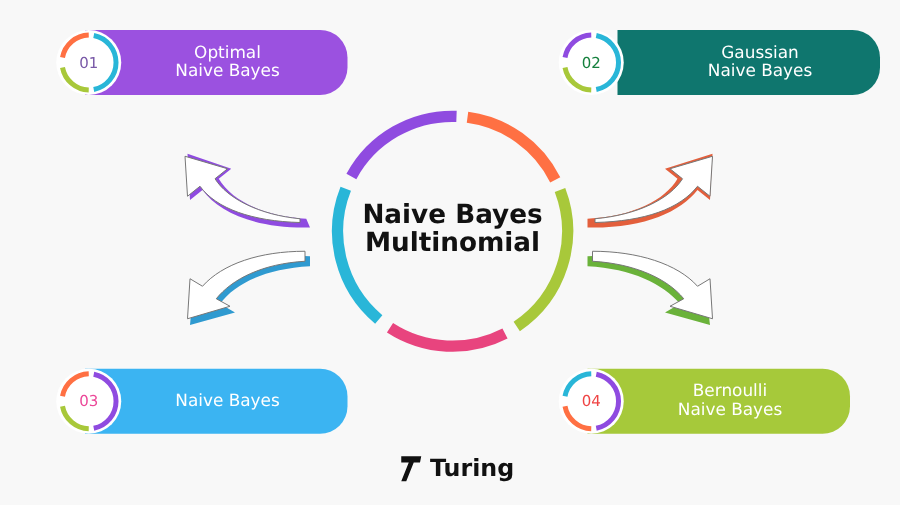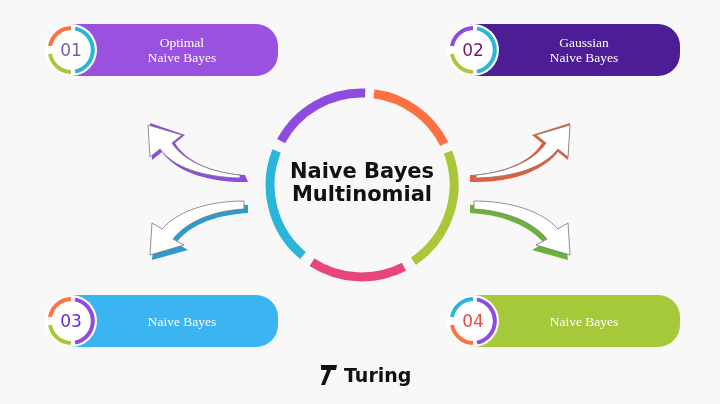--- a/index.html
+++ b/index.html
@@ -10,30 +10,30 @@
     position:relative;
   }
   .pill {
     position:absolute; height:52px; width:210px;
     border-radius:0 22px 22px 0;
     display:flex; align-items:center; justify-content:center;
     color:#fff; font-size:13.5px; line-height:15px; text-align:center;
     padding-left:18px; box-sizing:border-box;
   }
   .pill .label { display:block; }
-  .pill .label span { display:block;font-family:Liberation Serif, serif; }
+  .pill .label span { display:block; }
   .badge {
     position:absolute; width:52px; height:52px; border-radius:50%;
     background:#fff; z-index:2;
   }
   .badge svg { position:absolute; left:0; top:0; }
   .badge .num {
     position:absolute; left:0; top:0; width:52px; height:52px;
     display:flex; align-items:center; justify-content:center;
-    font-size:17px; font-family:"DejaVu Sans", sans-serif;
+    font-size:12px; font-family:"DejaVu Sans", sans-serif;
   }
   .ring { position:absolute; left:0; top:0; }
   .center-title {
     position:absolute; left:272px; top:160px; width:180px;
     text-align:center; font-weight:bold; font-size:21px; line-height:23px;
     color:#111;
   }
   .center-title span { display:block; }
   .logo {
     position:absolute; left:320px; top:364px; display:flex; align-items:center;
@@ -87,55 +87,56 @@
   <svg width="52" height="52" viewBox="0 0 52 52">
     <g fill="none" stroke-width="4">
       <path d="M 5 22 A 22 22 0 0 1 26 4" stroke="#ff7043"></path>
       <path d="M 30 4.4 A 22 22 0 0 1 30 47.6" stroke="#29b6d8"></path>
       <path d="M 26 48 A 22 22 0 0 1 5 30" stroke="#a8c83a"></path>
     </g>
   </svg>
   <div class="num" style="color:#7a5aa8">01</div>
 </div>
 
-<div class="pill" style="left:470px;top:24px;background:#4c1d95">
+<div class="pill" style="left:494px;top:24px;background:#0f766e">
   <div class="label">
     <span>Gaussian</span>
     <span>Naive Bayes</span>
   </div>
 </div>
 <div class="badge" style="left:447px;top:24px">
   <svg width="52" height="52" viewBox="0 0 52 52">
     <g fill="none" stroke-width="4">
       <path d="M 5 22 A 22 22 0 0 1 26 4" stroke="#8f4be0"></path>
       <path d="M 30 4.4 A 22 22 0 0 1 30 47.6" stroke="#29b6d8"></path>
       <path d="M 26 48 A 22 22 0 0 1 5 30" stroke="#a8c83a"></path>
     </g>
   </svg>
-  <div class="num" style="color:#701a75">02</div>
+  <div class="num" style="color:#15803d">02</div>
 </div>
 
 <div class="pill" style="left:68px;top:295px;background:#3bb4f2">
   <div class="label">
     <span>Naive Bayes</span>
   </div>
 </div>
 <div class="badge" style="left:45px;top:295px">
   <svg width="52" height="52" viewBox="0 0 52 52">
     <g fill="none" stroke-width="4">
       <path d="M 5 22 A 22 22 0 0 1 26 4" stroke="#ff7043"></path>
       <path d="M 30 4.4 A 22 22 0 0 1 30 47.6" stroke="#8f4be0"></path>
       <path d="M 26 48 A 22 22 0 0 1 5 30" stroke="#a8c83a"></path>
     </g>
   </svg>
-  <div class="num" style="color:#6d28d9">03</div>
+  <div class="num" style="color:#ec4899">03</div>
 </div>
 
 <div class="pill" style="left:470px;top:295px;background:#a6c93a">
   <div class="label">
+    <span>Bernoulli</span>
     <span>Naive Bayes</span>
   </div>
 </div>
 <div class="badge" style="left:447px;top:295px">
   <svg width="52" height="52" viewBox="0 0 52 52">
     <g fill="none" stroke-width="4">
       <path d="M 5 22 A 22 22 0 0 1 26 4" stroke="#29b6d8"></path>
       <path d="M 30 4.4 A 22 22 0 0 1 30 47.6" stroke="#8f4be0"></path>
       <path d="M 26 48 A 22 22 0 0 1 5 30" stroke="#ff7043"></path>
     </g>

